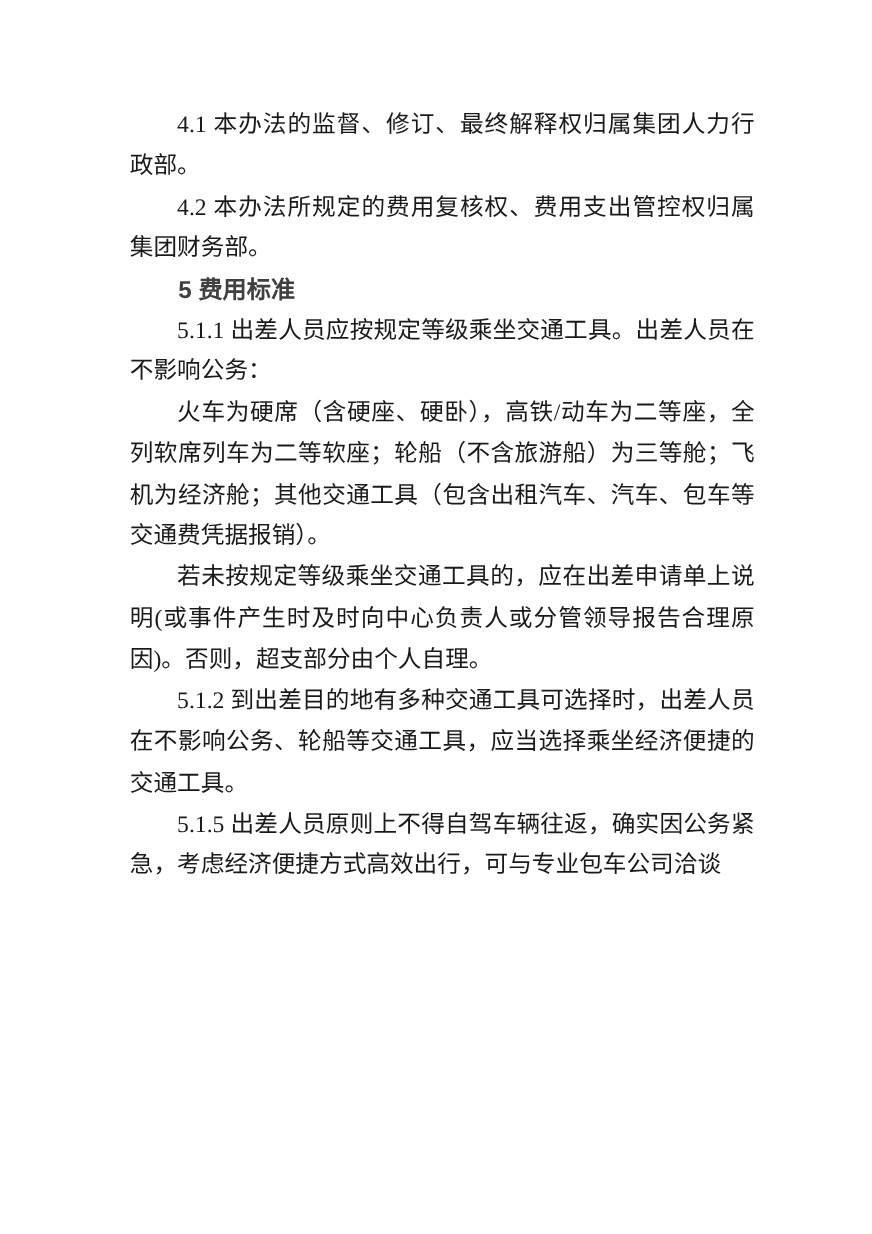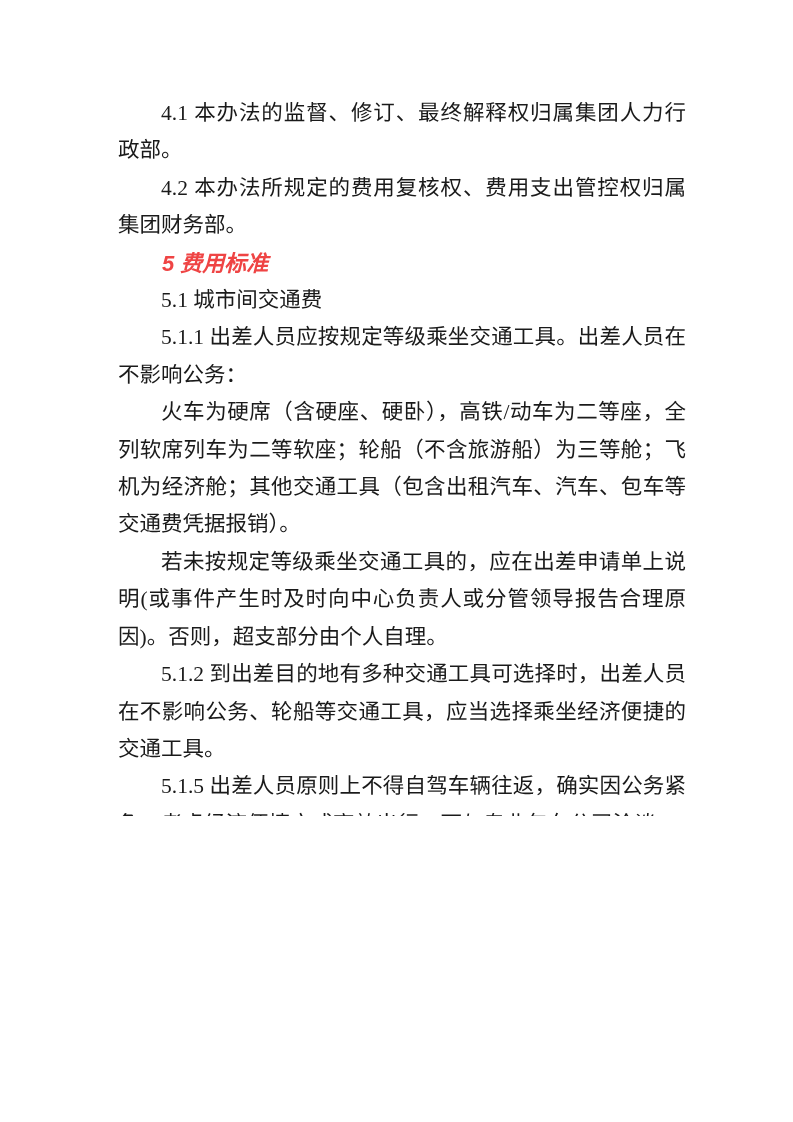--- a/index.html
+++ b/index.html
@@ -32,33 +32,31 @@
     word-break: normal;
     line-break: strict;
     font-weight: 400;
   }
   .heading {
     margin: 0;
     font-size: 22px;
     line-height: 37.4px;
     text-indent: 2em;
     font-weight: 700;
-    color: #ef4444;
+    color: #404040;
     font-family: "Liberation Sans", "DejaVu Sans", sans-serif;
-    font-style: italic;
   }
 </style>
 </head>
 <body>
 
 <div class="page">
   <div class="content">
     <p class="para">4.1 本办法的监督、修订、最终解释权归属集团人力行政部。</p>
     <p class="para">4.2 本办法所规定的费用复核权、费用支出管控权归属集团财务部。</p>
     <h2 class="heading">5 费用标准</h2>
-    <p class="para">5.1 城市间交通费</p>
     <p class="para">5.1.1 出差人员应按规定等级乘坐交通工具。出差人员在不影响公务：</p>
     <p class="para">火车为硬席（含硬座、硬卧），高铁/动车为二等座，全列软席列车为二等软座；轮船（不含旅游船）为三等舱；飞机为经济舱；其他交通工具（包含出租汽车、汽车、包车等交通费凭据报销）。</p>
     <p class="para">若未按规定等级乘坐交通工具的，应在出差申请单上说明(或事件产生时及时向中心负责人或分管领导报告合理原因)。否则，超支部分由个人自理。</p>
     <p class="para">5.1.2 到出差目的地有多种交通工具可选择时，出差人员在不影响公务、轮船等交通工具，应当选择乘坐经济便捷的交通工具。</p>
     <p class="para">5.1.5 出差人员原则上不得自驾车辆往返，确实因公务紧急，考虑经济便捷方式高效出行，可与专业包车公司洽谈</p>
   </div>
 </div>
 
 </body></html>

